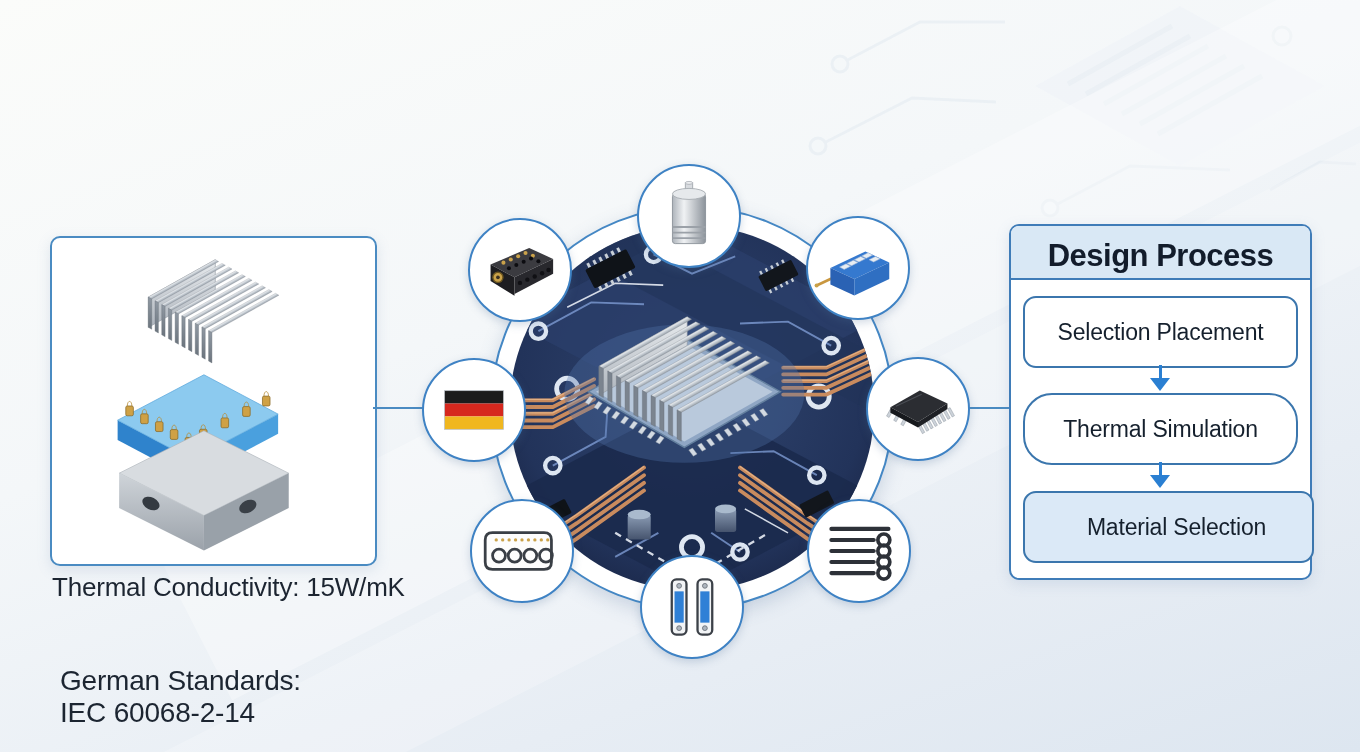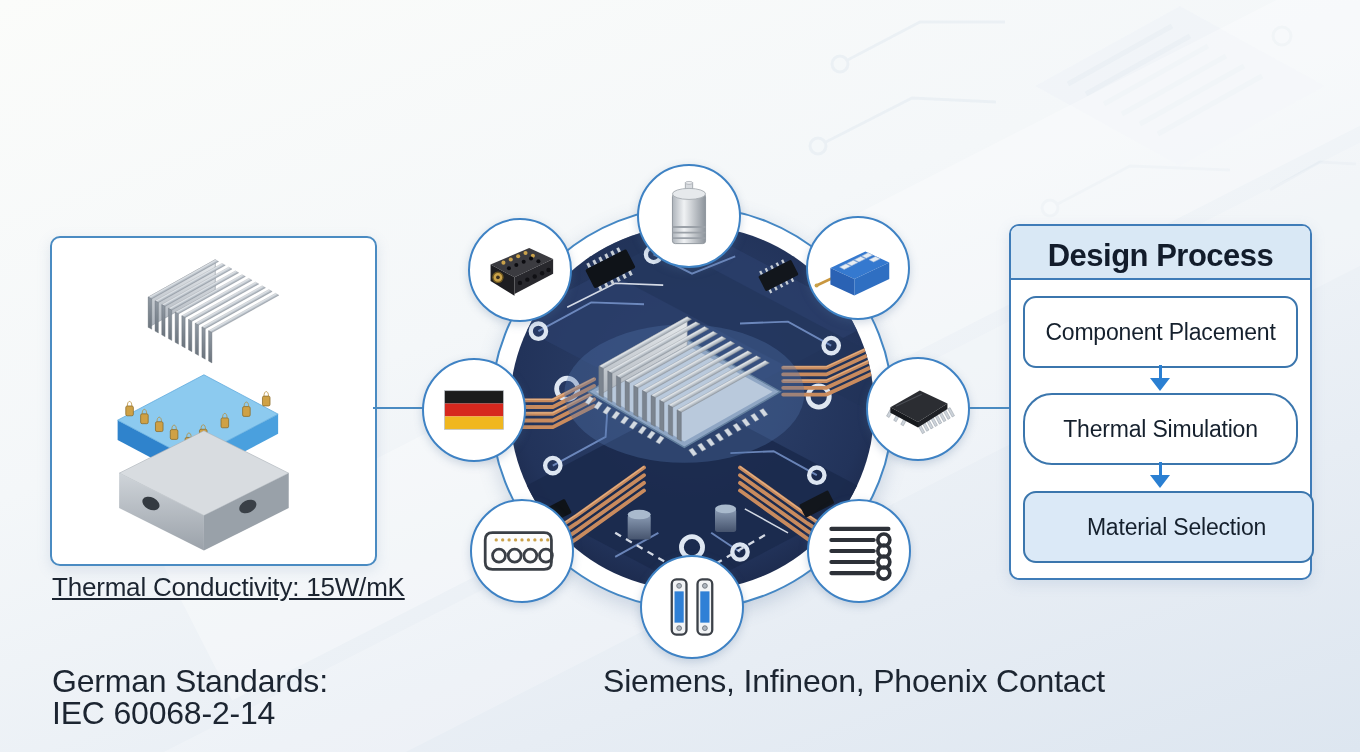--- a/index.html
+++ b/index.html
@@ -10,22 +10,22 @@
   .band.b1{width:1800px;height:150px;left:100px;top:150px;}
   .band.b2{width:1800px;height:110px;left:-150px;top:460px;background:rgba(255,255,255,.22);}
   .ghost{position:absolute;top:0;right:0;opacity:.6;pointer-events:none;}
 
   
   .left-panel{position:absolute;left:50px;top:236px;width:323px;height:326px;background:#ffffff;
     border:2px solid #4a8bc2;border-radius:10px;box-shadow:0 4px 14px rgba(110,140,175,.18);}
   .left-panel svg{position:absolute;inset:2px;width:315px;height:318px;}
 
   
-  .caption{position:absolute;left:52px;top:572px;font-size:26px;letter-spacing:-.2px;color:#1c2531;text-decoration:underline;}
-  .note{position:absolute;font-size:32px;line-height:32px;letter-spacing:-.2px;color:#1c2531;}
+  .caption{position:absolute;left:52px;top:572px;font-size:26px;letter-spacing:-.2px;color:#1c2531;}
+  .note{position:absolute;font-size:28px;line-height:32px;letter-spacing:-.2px;color:#1c2531;margin-left:8px;}
   .note.standards{left:52px;top:665px;}
   .note.suppliers{left:603px;top:665px;}
 
   
   .conn{position:absolute;height:2px;background:#4a8bc2;}
   .conn.left{left:373px;top:407px;width:51px;}
   .conn.right{left:964px;top:407px;width:45px;}
 
   
   .hub-circle{position:absolute;left:490px;top:206px;width:400px;height:400px;border-radius:50%;
@@ -190,21 +190,20 @@
       </g>
     </svg>
   </div>
   <div class="caption">Thermal Conductivity: 15W/mK</div>
 
   <div class="note standards">
     <div>German Standards:</div>
     <div>IEC 60068-2-14</div>
   </div>
   <div class="note suppliers">
-    <div>Siemens, Infineon, Phoenix Contact</div>
   </div>
 
   <div class="conn left"></div>
   <div class="conn right"></div>
 
   <div class="hub-circle">
     <svg viewBox="0 0 400 400">
       <defs>
         <radialGradient id="pcbBg" cx="0.5" cy="0.45" r="0.65">
           <stop offset="0" stop-color="#30456f"></stop>
@@ -544,20 +543,20 @@
         <circle cx="0" cy="-23" r="2.6" fill="#aeb6bf" stroke="#6d747c" stroke-width="1"></circle>
         <circle cx="0" cy="23" r="2.6" fill="#aeb6bf" stroke="#6d747c" stroke-width="1"></circle>
       </g>
     </svg>
   </div>
 
   <div class="dp-panel">
     <div class="dp-header">
       <span class="dp-title">Design Process</span>
     </div>
-    <div class="dp-step s1">Component Placement</div>
+    <div class="dp-step s1">Selection Placement</div>
     <div class="flow-arrow a1"></div>
     <div class="dp-step s2">Thermal Simulation</div>
     <div class="flow-arrow a2"></div>
     <div class="dp-step s3">Material Selection</div>
   </div>
 
 </div>
 
 </body></html>

